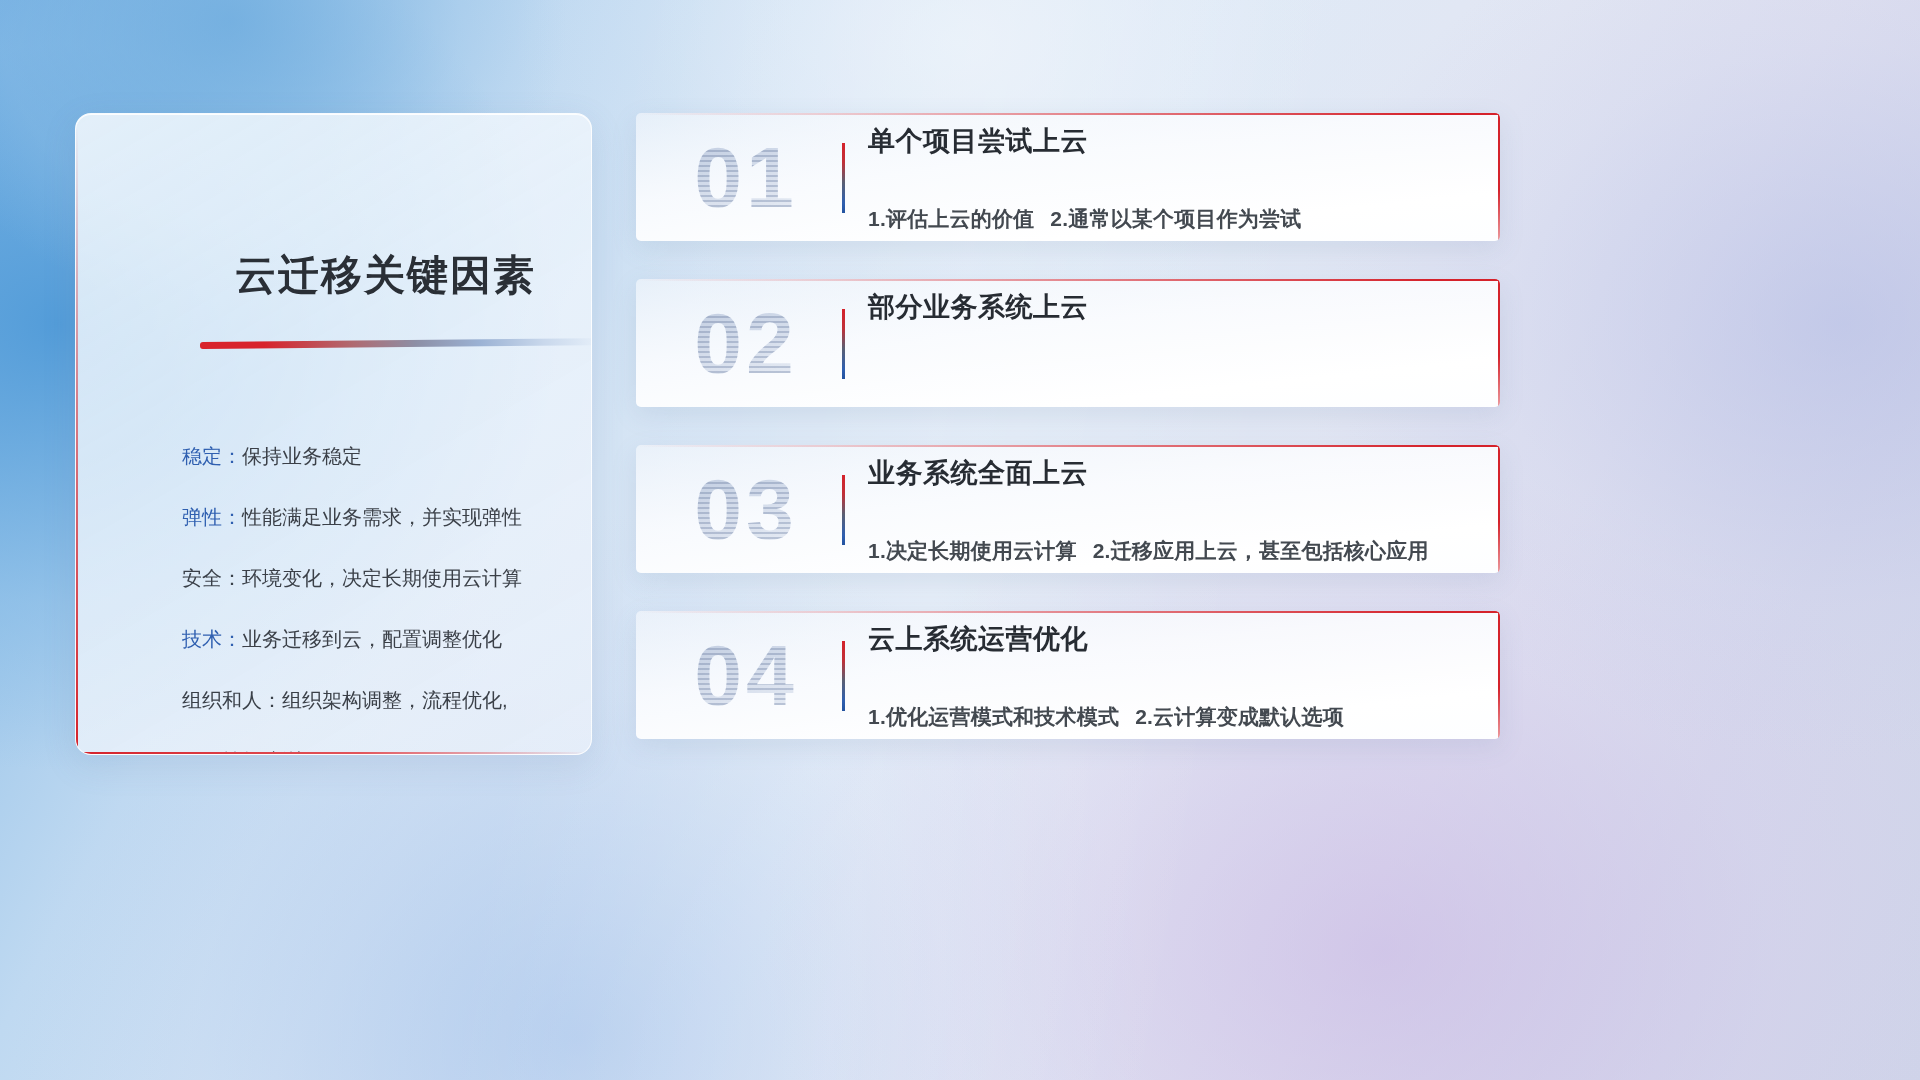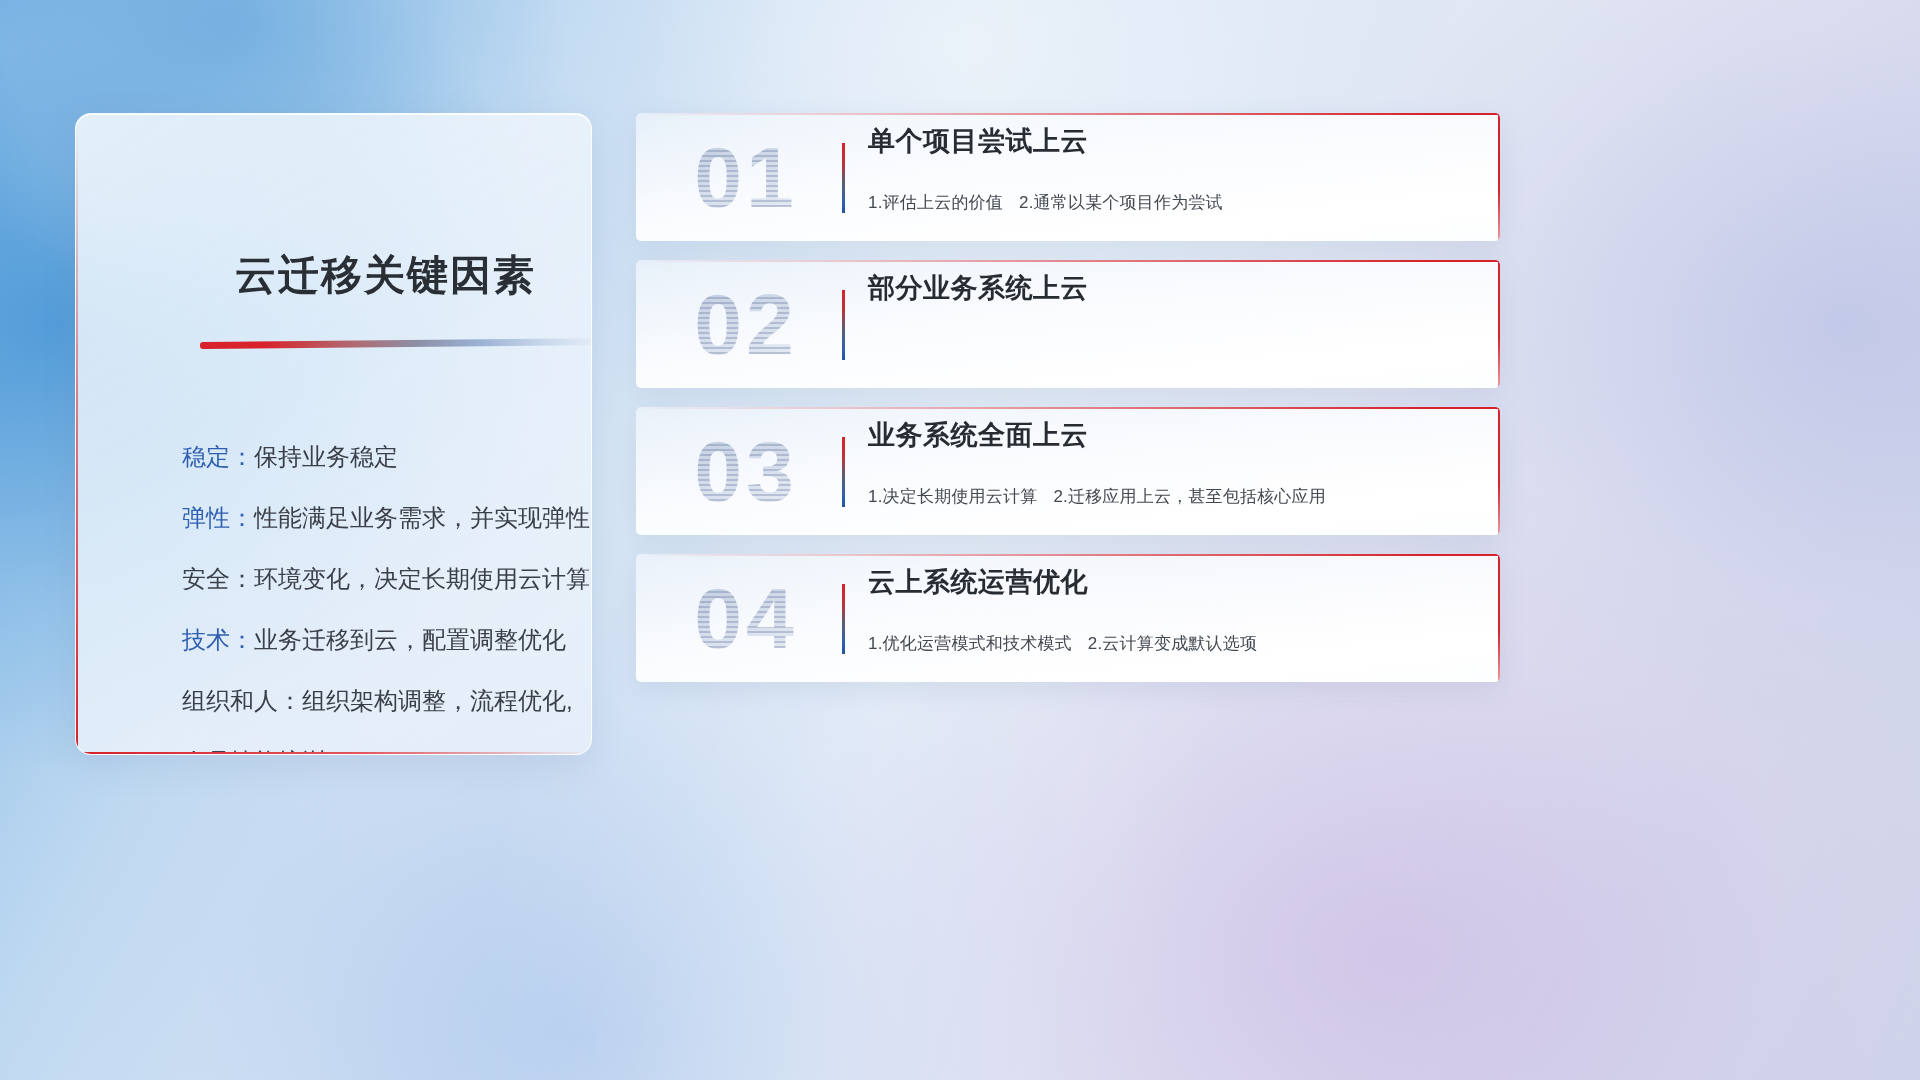--- a/index.html
+++ b/index.html
@@ -64,30 +64,30 @@
   #titleRule{
     position:absolute; left:124px; top:226px; width:400px; height:7px;
     border-radius:3px;
     background:linear-gradient(90deg,#d8232c 0%, #d8232c 16%, #b06a70 38%, #8d8fa6 54%, #9bb2d4 70%, #c9d8ec 86%, rgba(220,232,245,0) 100%);
     transform:skewY(-0.55deg);
   }
   #factorList{
     position:absolute; left:106px; top:312px; width:470px;
   }
   .factorRow{
-    font-size:24px; line-height:61px; color:#3b4048; white-space:nowrap;
+    font-size:20px; line-height:61px; color:#3b4048; white-space:nowrap;
   }
   .fLabel{ color:#3a4049; }
   .fLabel.blue{ color:#2f5fb0; }
   .fText{ color:#3b4048; }
 
   
   #rightCol{ position:absolute; left:636px; top:113px; width:864px; }
   .stepCard{
-    position:relative; height:128px; margin-bottom:19px;
+    position:relative; height:128px; margin-bottom:38px;
     border-radius:5px; overflow:hidden;
     background:
       linear-gradient(174deg, rgba(249,251,254,.55) 0%, rgba(252,253,255,.88) 40%, #ffffff 78%, #fdfeff 100%);
     box-shadow:0 8px 26px rgba(95,125,165,.13);
   }
   .stepCard::before{
     content:""; position:absolute; left:0; right:0; top:0; height:2px;
     background:linear-gradient(90deg, rgba(213,34,43,0) 0%, rgba(213,34,43,.20) 22%, rgba(213,34,43,.62) 58%, #d5222b 92%, #d5222b 100%);
   }
   .stepCard::after{
@@ -112,22 +112,22 @@
   .stepBar{
     position:absolute; left:206px; top:30px; width:3px; height:70px;
     background:linear-gradient(180deg,#d5222b 0%, #c03038 28%, #5b5f72 56%, #2f5fb0 86%, #23539f 100%);
   }
   .stepTitle{
     position:absolute; left:232px; top:10px;
     font-size:27px; font-weight:700; color:#272c33; letter-spacing:.5px;
     white-space:nowrap;
   }
   .stepDesc{
-    position:absolute; left:232px; top:78px;
-    font-size:17px; color:#434950; white-space:nowrap; letter-spacing:.2px;
+    position:absolute; left:232px; top:92px;
+    font-size:21px; color:#434950; white-space:nowrap; letter-spacing:.2px;font-weight:bold;
   }
   .stepDesc .gap{ display:inline-block; width:16px; }
 </style>
 </head>
 <body>
 
 <div id="bg">
   <div class="bgLayer bgBase"></div>
   <div class="bgLayer bgBlob1"></div>
   <div class="bgLayer bgBlob2"></div>

